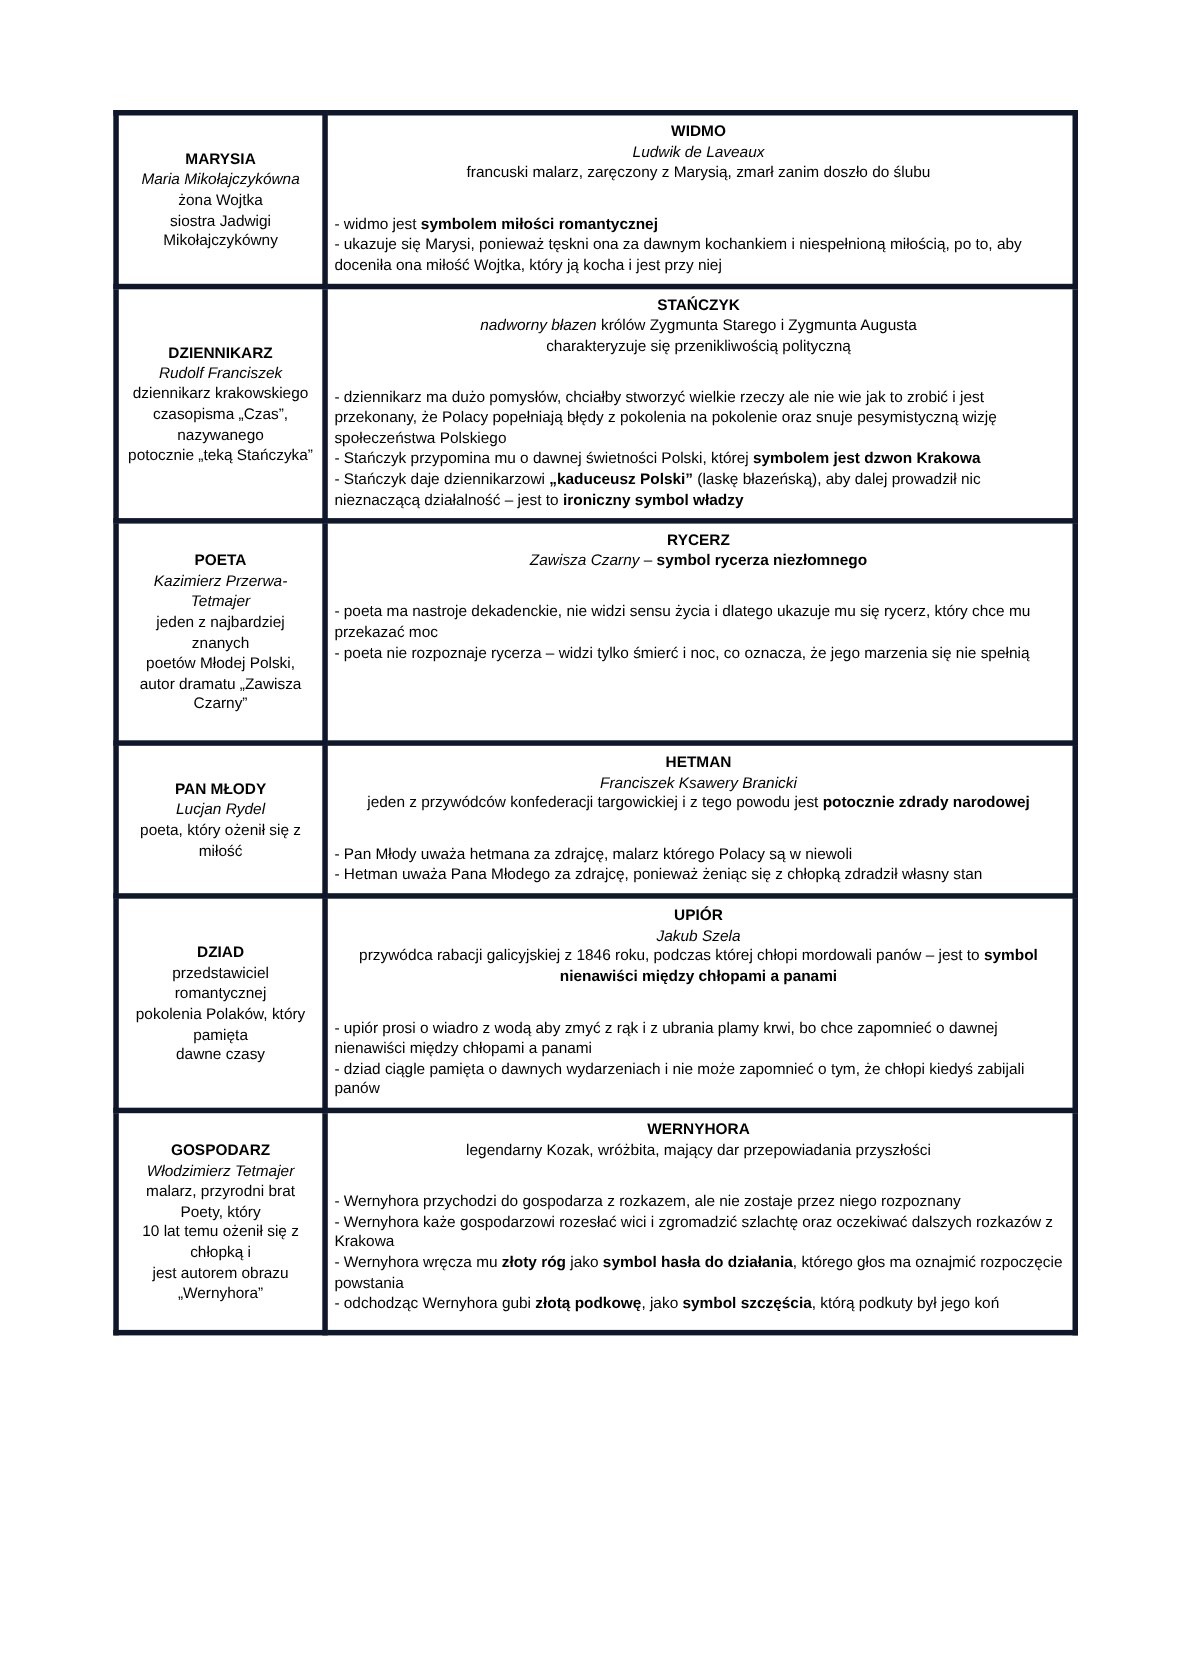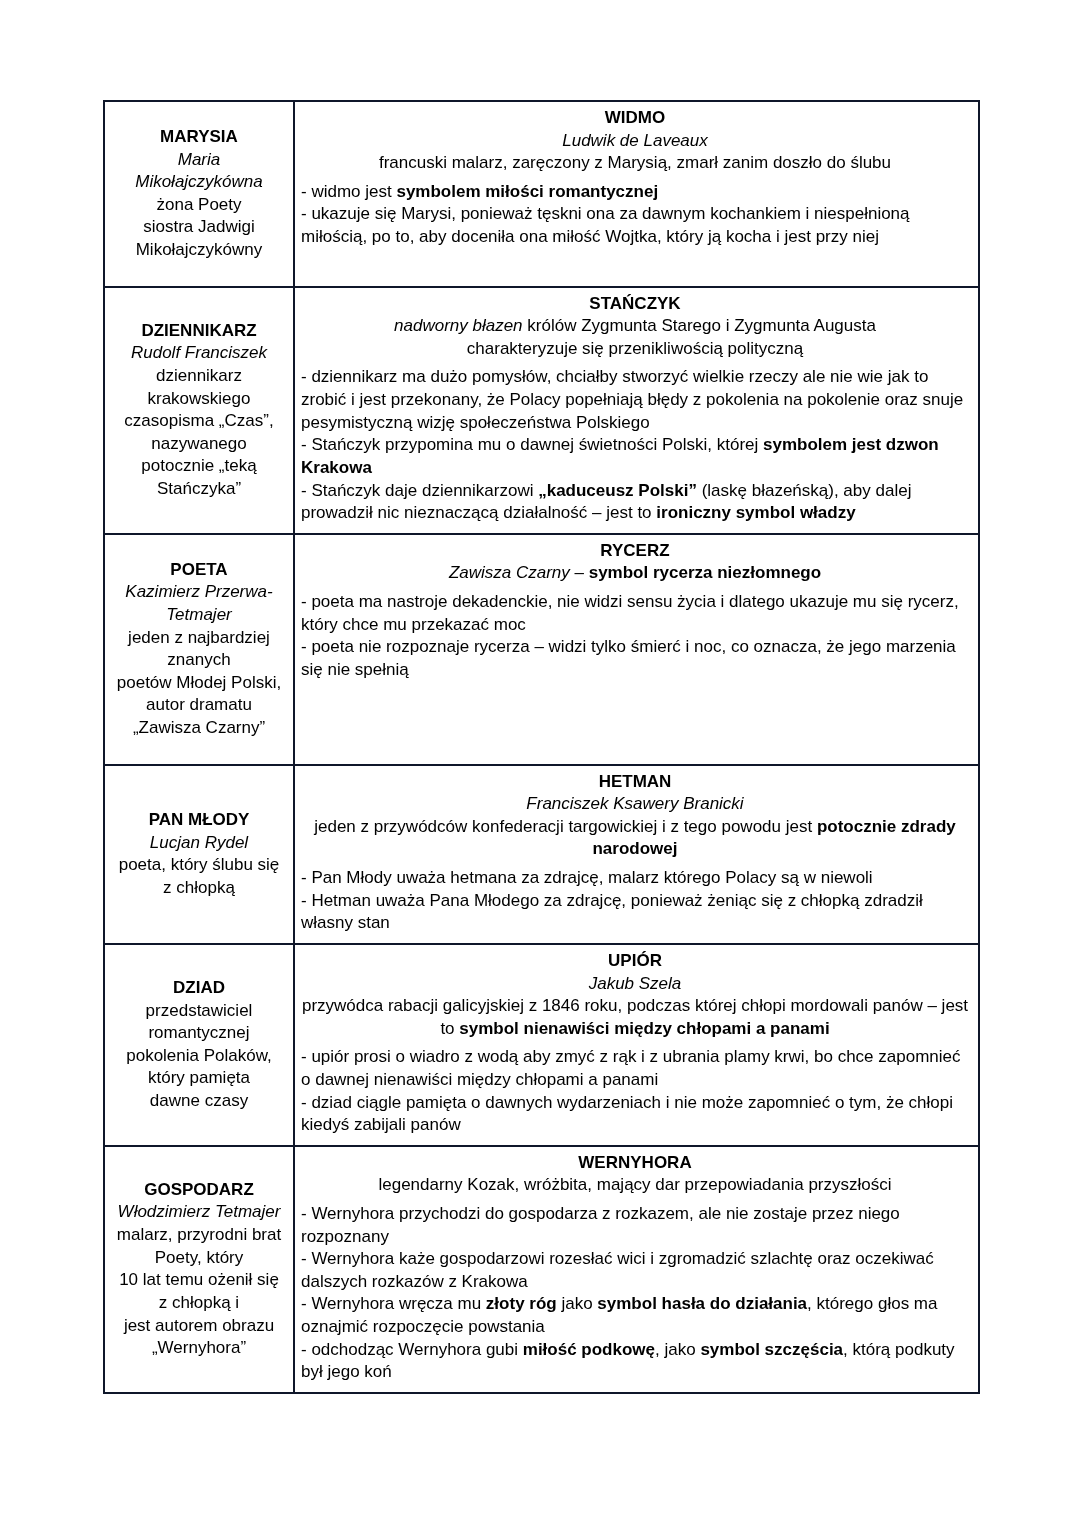--- a/index.html
+++ b/index.html
@@ -19,60 +19,60 @@
   }
   table.char-table {
     position: absolute;
     left: 103px;
     top: 100px;
     width: 877px;
     border-collapse: collapse;
     table-layout: fixed;
   }
   td {
-    border: 2px solid #0f172a;
-    font-size: 17px;
+    border: 5px solid #0f172a;
+    font-size: 14px;
     line-height: 1.33;
     word-wrap: break-word;
   }
   td.left-cell {
     width: 190px;
     text-align: center;
     vertical-align: middle;
     padding: 24px 8px;
   }
   td.right-cell {
     vertical-align: top;
     text-align: left;
     padding: 5px 9px 8px 6px;
   }
   .header-block { text-align: center; }
   .c-line, .h-line { white-space: normal; }
-  .bullets { margin-top: 6px; text-align: left; }
+  .bullets { margin-top: 28px; text-align: left; }
   .bullet { margin: 0; }
   b { font-weight: bold; }
   i { font-style: italic; }
   tr:nth-child(1) td { height: 122px; }
   tr:nth-child(2) td { height: 148px; }
   tr:nth-child(3) td { height: 98px; }
   tr:nth-child(4) td { height: 97px; }
   tr:nth-child(5) td { height: 135px; }
   tr:nth-child(6) td { height: 120px; }
 </style>
 </head>
 <body>
 
 <div class="page">
   <table class="char-table">
     <tbody id="table-body">
         <tr>
           <td class="left-cell">
             <div class="c-line"><b>MARYSIA</b></div>
             <div class="c-line"><i>Maria Mikołajczykówna</i></div>
-            <div class="c-line">żona Poety</div>
+            <div class="c-line">żona Wojtka</div>
             <div class="c-line">siostra Jadwigi Mikołajczykówny</div>
           </td>
           <td class="right-cell">
             <div class="header-block">
               <div class="h-line"><b>WIDMO</b></div>
               <div class="h-line"><i>Ludwik de Laveaux</i></div>
               <div class="h-line">francuski malarz, zaręczony z Marysią, zmarł zanim doszło do ślubu</div>
             </div>
             <div class="bullets">
               <div class="bullet">- widmo jest <b>symbolem miłości romantycznej</b></div>
@@ -117,21 +117,21 @@
             <div class="bullets">
               <div class="bullet">- poeta ma nastroje dekadenckie, nie widzi sensu życia i dlatego ukazuje mu się rycerz, który chce mu przekazać moc</div>
               <div class="bullet">- poeta nie rozpoznaje rycerza – widzi tylko śmierć i noc, co oznacza, że jego marzenia się nie spełnią</div>
             </div>
           </td>
         </tr>
         <tr>
           <td class="left-cell">
             <div class="c-line"><b>PAN MŁODY</b></div>
             <div class="c-line"><i>Lucjan Rydel</i></div>
-            <div class="c-line">poeta, który ślubu się z chłopką</div>
+            <div class="c-line">poeta, który ożenił się z miłość</div>
           </td>
           <td class="right-cell">
             <div class="header-block">
               <div class="h-line"><b>HETMAN</b></div>
               <div class="h-line"><i>Franciszek Ksawery Branicki</i></div>
               <div class="h-line">jeden z przywódców konfederacji targowickiej i z tego powodu jest <b>potocznie zdrady narodowej</b></div>
             </div>
             <div class="bullets">
               <div class="bullet">- Pan Młody uważa hetmana za zdrajcę, malarz którego Polacy są w niewoli</div>
               <div class="bullet">- Hetman uważa Pana Młodego za zdrajcę, ponieważ żeniąc się z chłopką zdradził własny stan</div>
@@ -167,19 +167,19 @@
           </td>
           <td class="right-cell">
             <div class="header-block">
               <div class="h-line"><b>WERNYHORA</b></div>
               <div class="h-line">legendarny Kozak, wróżbita, mający dar przepowiadania przyszłości</div>
             </div>
             <div class="bullets">
               <div class="bullet">- Wernyhora przychodzi do gospodarza z rozkazem, ale nie zostaje przez niego rozpoznany</div>
               <div class="bullet">- Wernyhora każe gospodarzowi rozesłać wici i zgromadzić szlachtę oraz oczekiwać dalszych rozkazów z Krakowa</div>
               <div class="bullet">- Wernyhora wręcza mu <b>złoty róg</b> jako <b>symbol hasła do działania</b>, którego głos ma oznajmić rozpoczęcie powstania</div>
-              <div class="bullet">- odchodząc Wernyhora gubi <b>miłość podkowę</b>, jako <b>symbol szczęścia</b>, którą podkuty był jego koń</div>
+              <div class="bullet">- odchodząc Wernyhora gubi <b>złotą podkowę</b>, jako <b>symbol szczęścia</b>, którą podkuty był jego koń</div>
             </div>
           </td>
         </tr>
       </tbody>
   </table>
 </div>
 
 </body></html>

